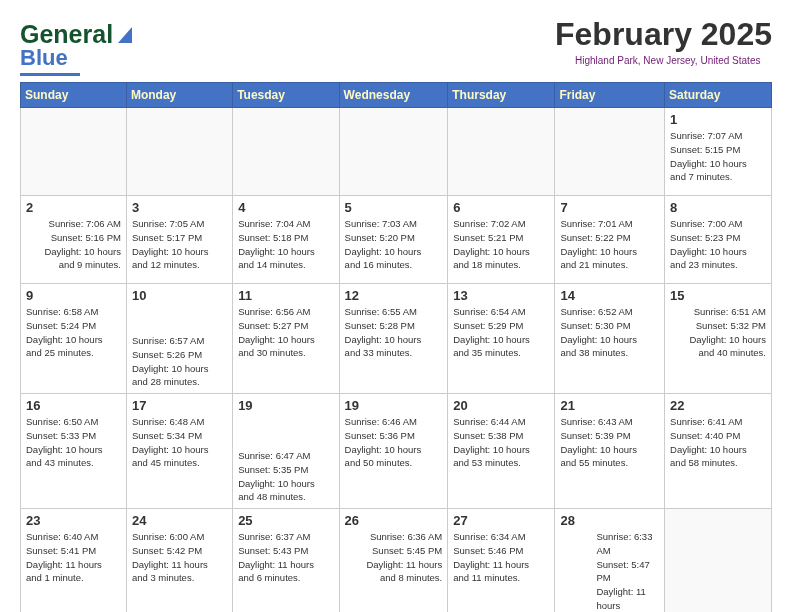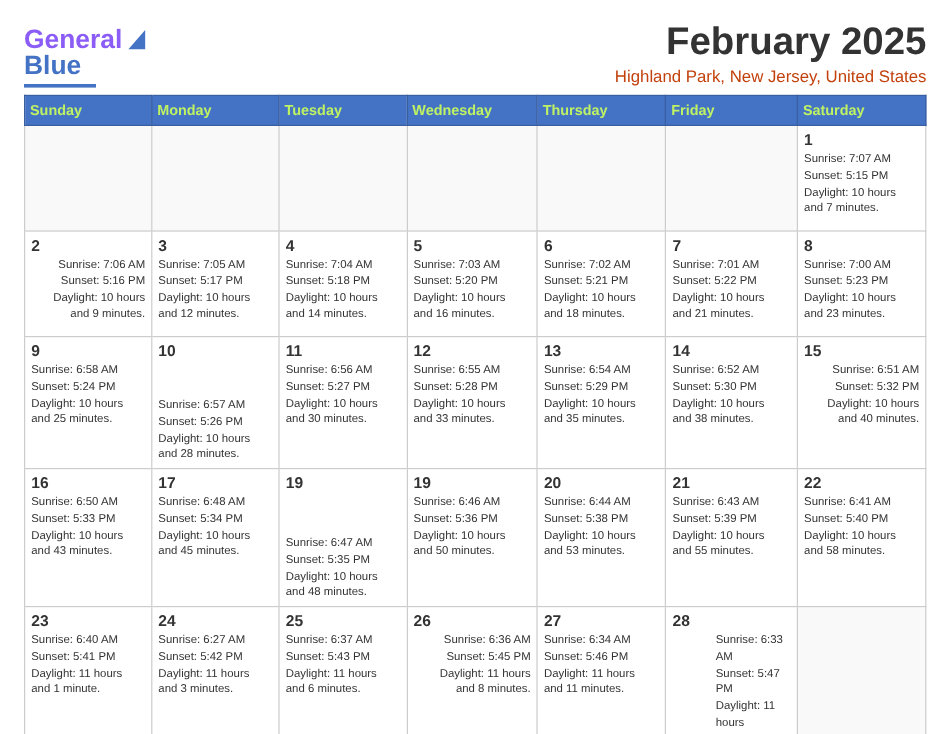--- a/index.html
+++ b/index.html
@@ -26,40 +26,41 @@
       align-items: flex-start;
       margin-top: 4px;
     }
     .logo-line {
       width: 60px;
       height: 3px;
       background: #4472c4;
       margin-top: 2px;
     }
     .title-area {
-      text-align: right;
+      text-align: left;
     }
     .main-title {
       font-size: 32px;
       font-weight: bold;
       color: #333;
     }
     .subtitle {
-      font-size: 14px;
-      color: #c2410c;
+      font-size: 10px;
+      color: #701a75;
       margin-top: 2px;
+      margin-left: 20px;
     }
     .calendar {
       width: 100%;
       border-collapse: collapse;
       margin-top: 4px;
     }
     .calendar thead tr th {
       background: #4472c4;
-      color: #bef264;
+      color: #fef9c3;
       font-size: 12px;
       font-weight: bold;
       padding: 5px 4px;
       border: 1px solid #3a5fa0;
       text-align: left;
       margin-left: 20px;
     }
     .calendar tbody tr td {
       vertical-align: top;
       border: 1px solid #ccc;
@@ -91,21 +92,21 @@
       gap: 0;
     }
   </style>
 </head>
 <body>
 
 <div class="page">
   <div class="header">
     <div class="logo">
       <div class="logo-wrapper">
-        <span style="font-size:22px;font-weight:bold;color:#8b5cf6;">General</span>
+        <span style="font-size:25px;font-weight:bold;color:#14532d;">General</span>
         <span style="display:inline-block;margin-left:3px;margin-bottom:-2px;">
           <svg width="18" height="22" viewBox="0 0 18 22">
               <polygon points="2,20 16,20 16,4" fill="#4472c4"></polygon>
             </svg>
         </span>
       </div>
       <div style="display:flex;align-items:flex-start;margin-top:-4px;">
         <span style="font-size:22px;font-weight:bold;color:#4472c4;">Blue</span>
       </div>
       <div class="logo-line"></div>
@@ -285,36 +286,36 @@
           <td>
             <div class="day-number">21</div>
             <div class="day-info" style="white-space: pre-line;">Sunrise: 6:43 AM
 Sunset: 5:39 PM
 Daylight: 10 hours
 and 55 minutes.</div>
           </td>
           <td>
             <div class="day-number">22</div>
             <div class="day-info" style="white-space: pre-line;">Sunrise: 6:41 AM
-Sunset: 5:40 PM
+Sunset: 4:40 PM
 Daylight: 10 hours
 and 58 minutes.</div>
           </td>
         </tr>
         <tr>
           <td>
             <div class="day-number">23</div>
             <div class="day-info" style="white-space: pre-line;">Sunrise: 6:40 AM
 Sunset: 5:41 PM
 Daylight: 11 hours
 and 1 minute.</div>
           </td>
           <td>
             <div class="day-number">24</div>
-            <div class="day-info" style="white-space: pre-line;">Sunrise: 6:27 AM
+            <div class="day-info" style="white-space: pre-line;">Sunrise: 6:00 AM
 Sunset: 5:42 PM
 Daylight: 11 hours
 and 3 minutes.</div>
           </td>
           <td>
             <div class="day-number">25</div>
             <div class="day-info" style="white-space: pre-line;">Sunrise: 6:37 AM
 Sunset: 5:43 PM
 Daylight: 11 hours
 and 6 minutes.</div>

